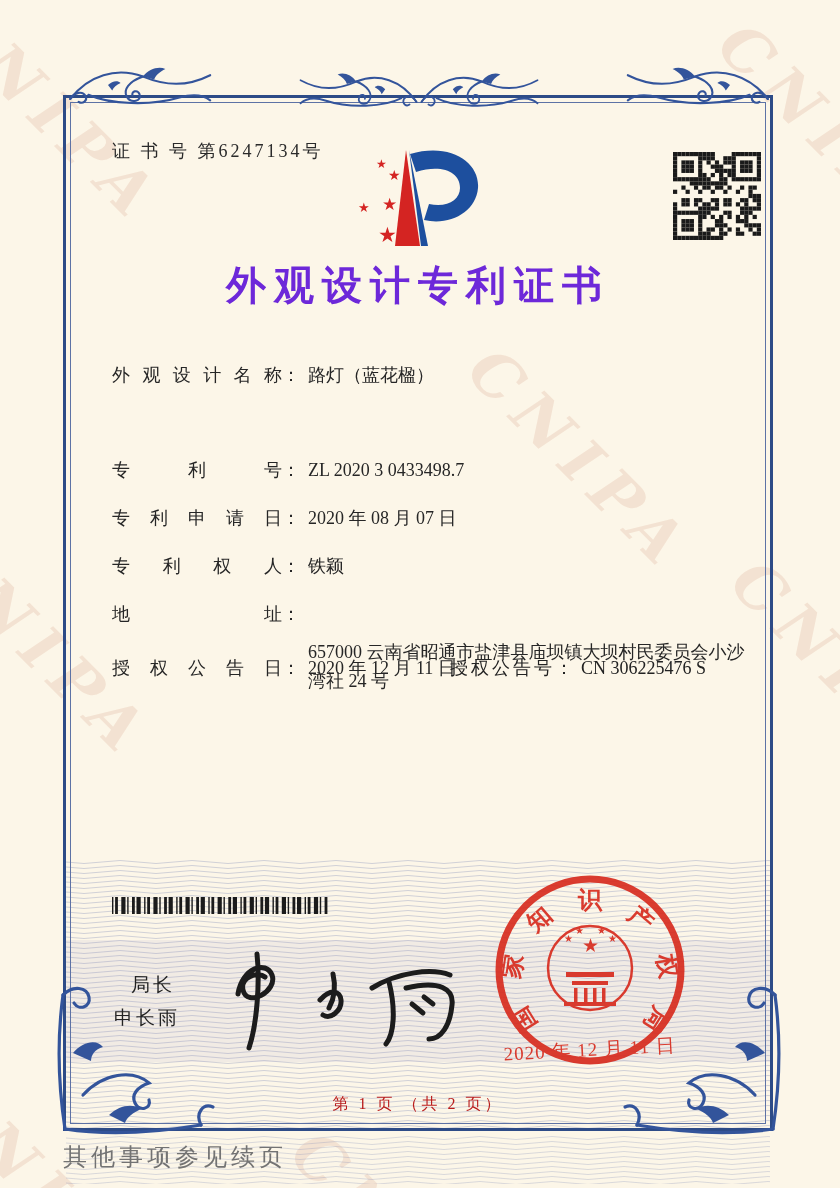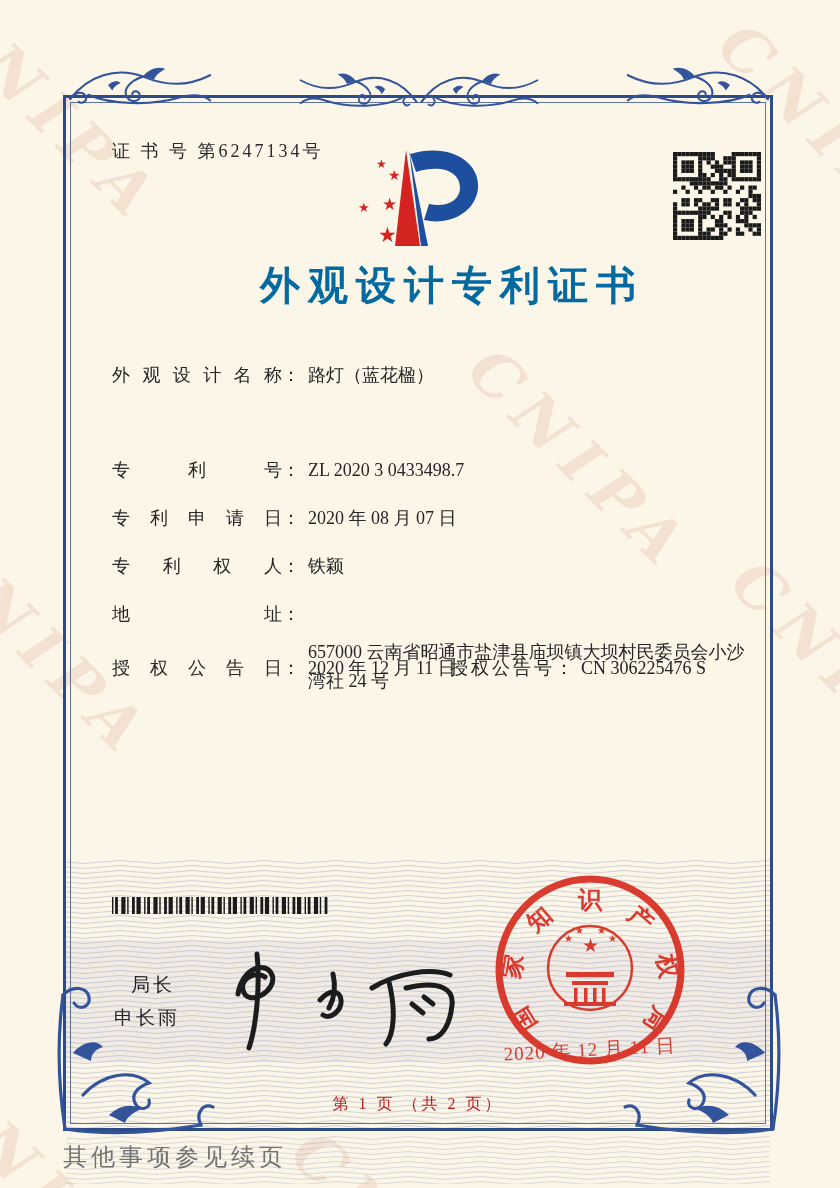--- a/index.html
+++ b/index.html
@@ -10,21 +10,21 @@
   .page{position:relative;width:840px;height:1188px;margin:0 auto;overflow:hidden;
         background:var(--paper);font-family:"Liberation Serif","DejaVu Serif",serif;color:var(--ink);}
   .abs{position:absolute;}
   .wm{position:absolute;font-family:"DejaVu Serif",serif;font-style:italic;font-weight:bold;
       font-size:62px;letter-spacing:12px;color:var(--wm);opacity:.42;
       transform:rotate(45deg);transform-origin:left top;white-space:nowrap;pointer-events:none;}
   .frame-outer{left:63px;top:95px;width:710px;height:1036px;border:3px solid var(--border-blue);box-sizing:border-box;}
   .frame-inner{left:70px;top:102px;width:696px;height:1022px;border:1px solid #5d72a5;box-sizing:border-box;}
   .certno{left:112px;top:139px;font-size:18px;letter-spacing:3px;color:#2a2a2a;}
   .title{left:63px;top:258px;width:710px;text-align:center;font-size:40px;font-weight:bold;
-         letter-spacing:8px;color:#0369a1;margin-left:34px;}
+         letter-spacing:8px;color:#6d28d9;}
   .frow{left:112px;font-size:18px;color:#262626;white-space:nowrap;}
   .lbl{display:inline-block;width:170px;text-align:justify;text-align-last:justify;vertical-align:top;}
   .val{margin-left:8px;margin-top:36px;}
   .val.wrap{display:inline-block;width:452px;white-space:normal;vertical-align:top;line-height:29px;}
   .grant-right{left:450px;font-size:18px;white-space:nowrap;}
   .grant-right .lbl2{letter-spacing:3px;}
   .paras{left:112px;top:698px;width:648px;font-size:18px;line-height:27.5px;color:#1f1f1f;}
   .paras p{margin:0;text-indent:2em;text-align:justify;}
   .sig-title{left:131px;top:972px;font-size:19px;letter-spacing:3px;}
   .sig-name{left:114px;top:1005px;font-size:19px;letter-spacing:3px;}

